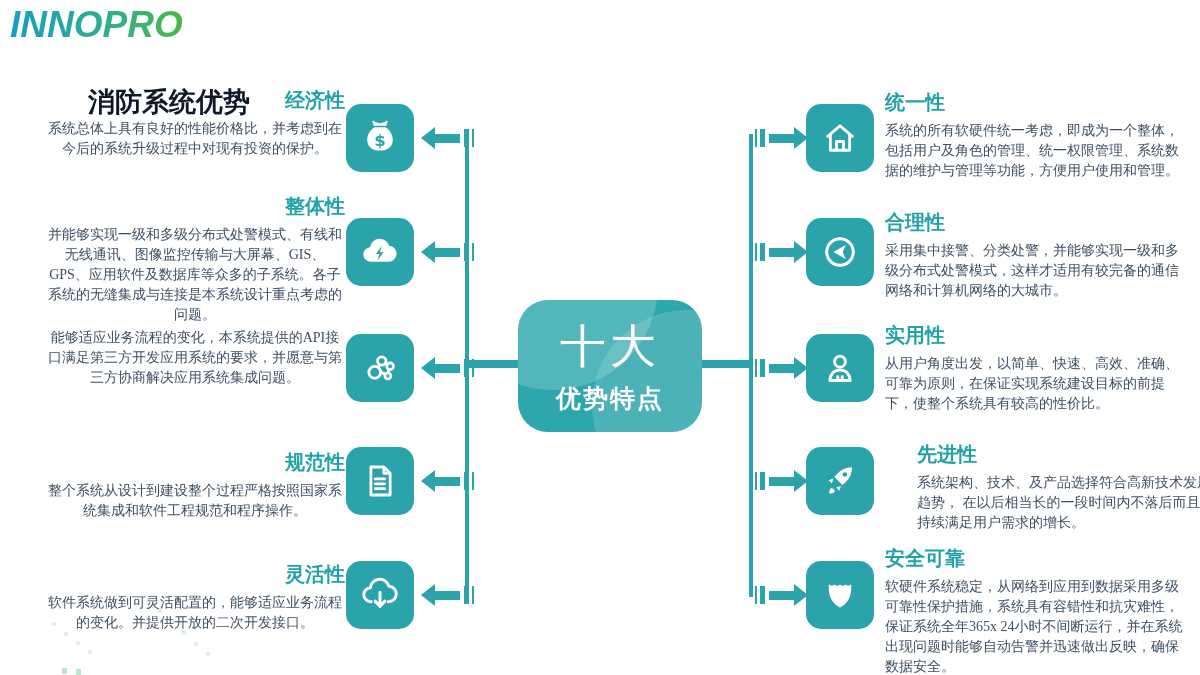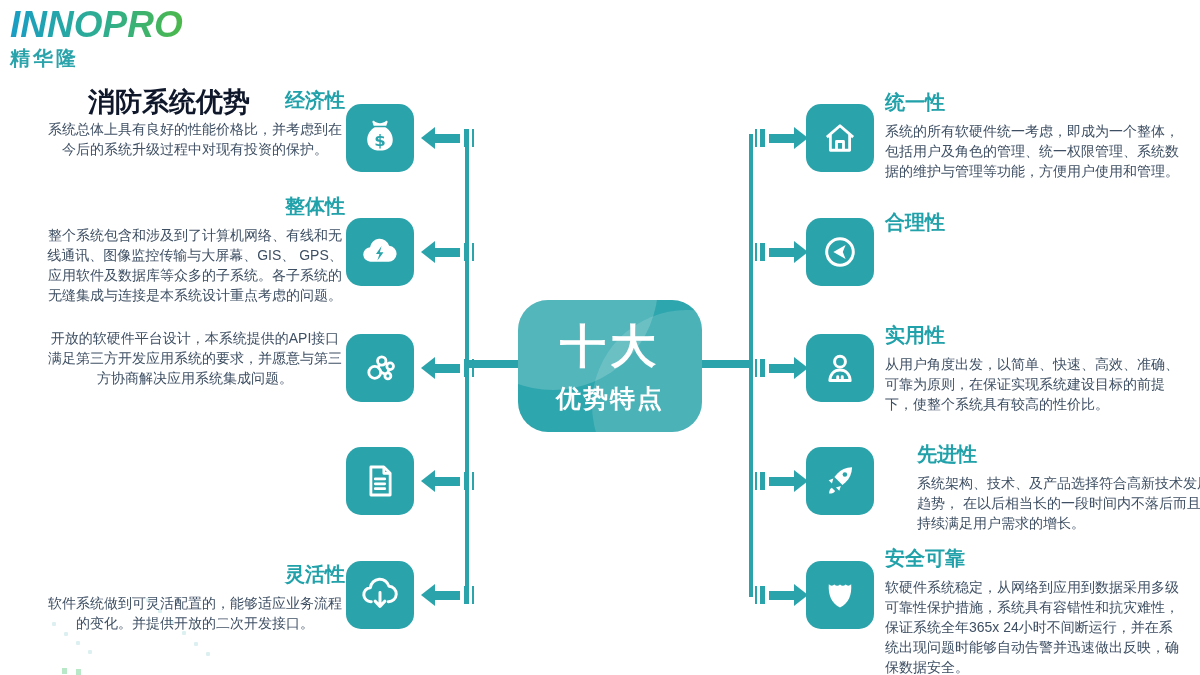--- a/index.html
+++ b/index.html
@@ -11,21 +11,21 @@
   .logo-brand{font-size:37px;font-weight:800;font-style:italic;letter-spacing:0px;line-height:1;
     background:linear-gradient(90deg,#189dc5 0%,#2fae8e 55%,#4cb84a 100%);
     -webkit-background-clip:text;background-clip:text;color:transparent;}
   .logo-sub{color:#2aa3ab;font-weight:bold;font-size:20px;letter-spacing:3px;margin-top:2px;}
 
   .page-title{position:absolute;left:88px;top:84px;font-size:27px;font-weight:bold;color:#0f172a;}
 
   
   .item{position:absolute;width:300px;}
   .item .title{font-size:20px;font-weight:bold;color:#21a1a9;margin:0 0 7px 0;line-height:1.2;}
-  .item .desc{font-size:14px;color:#3e4f63;line-height:1.43;margin:0;}
+  .item .desc{font-size:14px;color:#3e4f63;line-height:1.43;margin:0;font-family:Liberation Serif, serif;}
   .item.left .title{text-align:right;}
   .item.left .desc{text-align:center;}
   .item.right .title,.item.right .desc{text-align:left;}
 
   
   .tile{position:absolute;width:68px;height:68px;background:#2aa3ab;border-radius:15px;
         display:flex;align-items:center;justify-content:center;}
   .tile svg{width:42px;height:42px;}
 
   
@@ -40,61 +40,65 @@
   .arrow.ldir .dashA{margin-left:4px;} .arrow.ldir .dashB{margin-left:3px;}
   .arrow.rdir .dashA{margin-right:4px;} .arrow.rdir .dashB{margin-right:3px;}
 
   
   .center-box{position:absolute;left:518px;top:300px;width:184px;height:132px;background:#2ea6ad;
     border-radius:30px;overflow:hidden;color:#fff;text-align:center;}
   .center-box::before{content:"";position:absolute;width:210px;height:210px;border-radius:50%;
     background:rgba(255,255,255,0.18);left:-70px;top:-120px;}
   .center-box::after{content:"";position:absolute;width:190px;height:190px;border-radius:50%;
     background:rgba(255,255,255,0.14);right:-80px;top:10px;}
-  .center-line1{position:relative;font-size:46px;font-weight:bold;margin-top:16px;letter-spacing:4px;}
+  .center-line1{position:relative;font-size:46px;font-weight:normal;margin-top:16px;letter-spacing:4px;}
   .center-line2{position:relative;font-size:25px;font-weight:bold;margin-top:4px;letter-spacing:2px;}
 
   
   .deco-dot{position:absolute;width:4px;height:4px;background:#2aa3ab;opacity:0.16;border-radius:1px;}
   .deco-green{position:absolute;width:5px;height:6px;background:#7ed69a;opacity:0.55;}
 </style>
 </head>
 <body>
 
 <div class="canvas">
 
   <div class="logo">
     <div class="logo-brand">INNOPRO</div>
-    <div class="logo-sub">精华隆</div>
   </div>
 
   <div class="page-title">消防系统优势</div>
 
   <div class="item left" style="left:45px;top:88px;">
     <p class="title">经济性</p>
     <p class="desc">系统总体上具有良好的性能价格比，并考虑到在今后的系统升级过程中对现有投资的保护。</p>
   </div>
   <div class="item left" style="left:45px;top:194px;">
     <p class="title">整体性</p>
-    <p class="desc">整个系统包含和涉及到了计算机网络、有线和无线通讯、图像监控传输与大屏幕、GIS、 GPS、应用软件及数据库等众多的子系统。各子系统的无缝集成与连接是本系统设计重点考虑的问题。</p>
+    <p class="desc">并能够实现一级和多级分布式处警模式、有线和无线通讯、图像监控传输与大屏幕、GIS、 GPS、应用软件及数据库等众多的子系统。各子系统的无缝集成与连接是本系统设计重点考虑的问题。</p>
   </div>
   <div class="item left" style="left:45px;top:328px;">
-    <p class="desc">开放的软硬件平台设计，本系统提供的API接口满足第三方开发应用系统的要求，并愿意与第三方协商解决应用系统集成问题。</p>
+    <p class="desc">能够适应业务流程的变化，本系统提供的API接口满足第三方开发应用系统的要求，并愿意与第三方协商解决应用系统集成问题。</p>
+  </div>
+  <div class="item left" style="left:45px;top:450px;">
+    <p class="title">规范性</p>
+    <p class="desc">整个系统从设计到建设整个过程严格按照国家系统集成和软件工程规范和程序操作。</p>
   </div>
   <div class="item right" style="left:885px;top:90px;">
     <p class="title">统一性</p>
     <p class="desc">系统的所有软硬件统一考虑，即成为一个整体，包括用户及角色的管理、统一权限管理、系统数据的维护与管理等功能，方便用户使用和管理。</p>
   </div>
 
   <div class="item left" style="left:45px;top:562px;">
     <p class="title">灵活性</p>
     <p class="desc">软件系统做到可灵活配置的，能够适应业务流程的变化。并提供开放的二次开发接口。</p>
   </div>
   <div class="item right" style="left:885px;top:210px;">
     <p class="title">合理性</p>
+    <p class="desc">采用集中接警、分类处警，并能够实现一级和多级分布式处警模式，这样才适用有较完备的通信网络和计算机网络的大城市。</p>
   </div>
   <div class="item right" style="left:885px;top:323px;">
     <p class="title">实用性</p>
     <p class="desc">从用户角度出发，以简单、快速、高效、准确、可靠为原则，在保证实现系统建设目标的前提下，使整个系统具有较高的性价比。</p>
   </div>
   <div class="item right" style="left:885px;top:442px;margin-left:32px;">
     <p class="title">先进性</p>
     <p class="desc">系统架构、技术、及产品选择符合高新技术发展趋势， 在以后相当长的一段时间内不落后而且能持续满足用户需求的增长。</p>
   </div>
   <div class="item right" style="left:885px;top:546px;">

